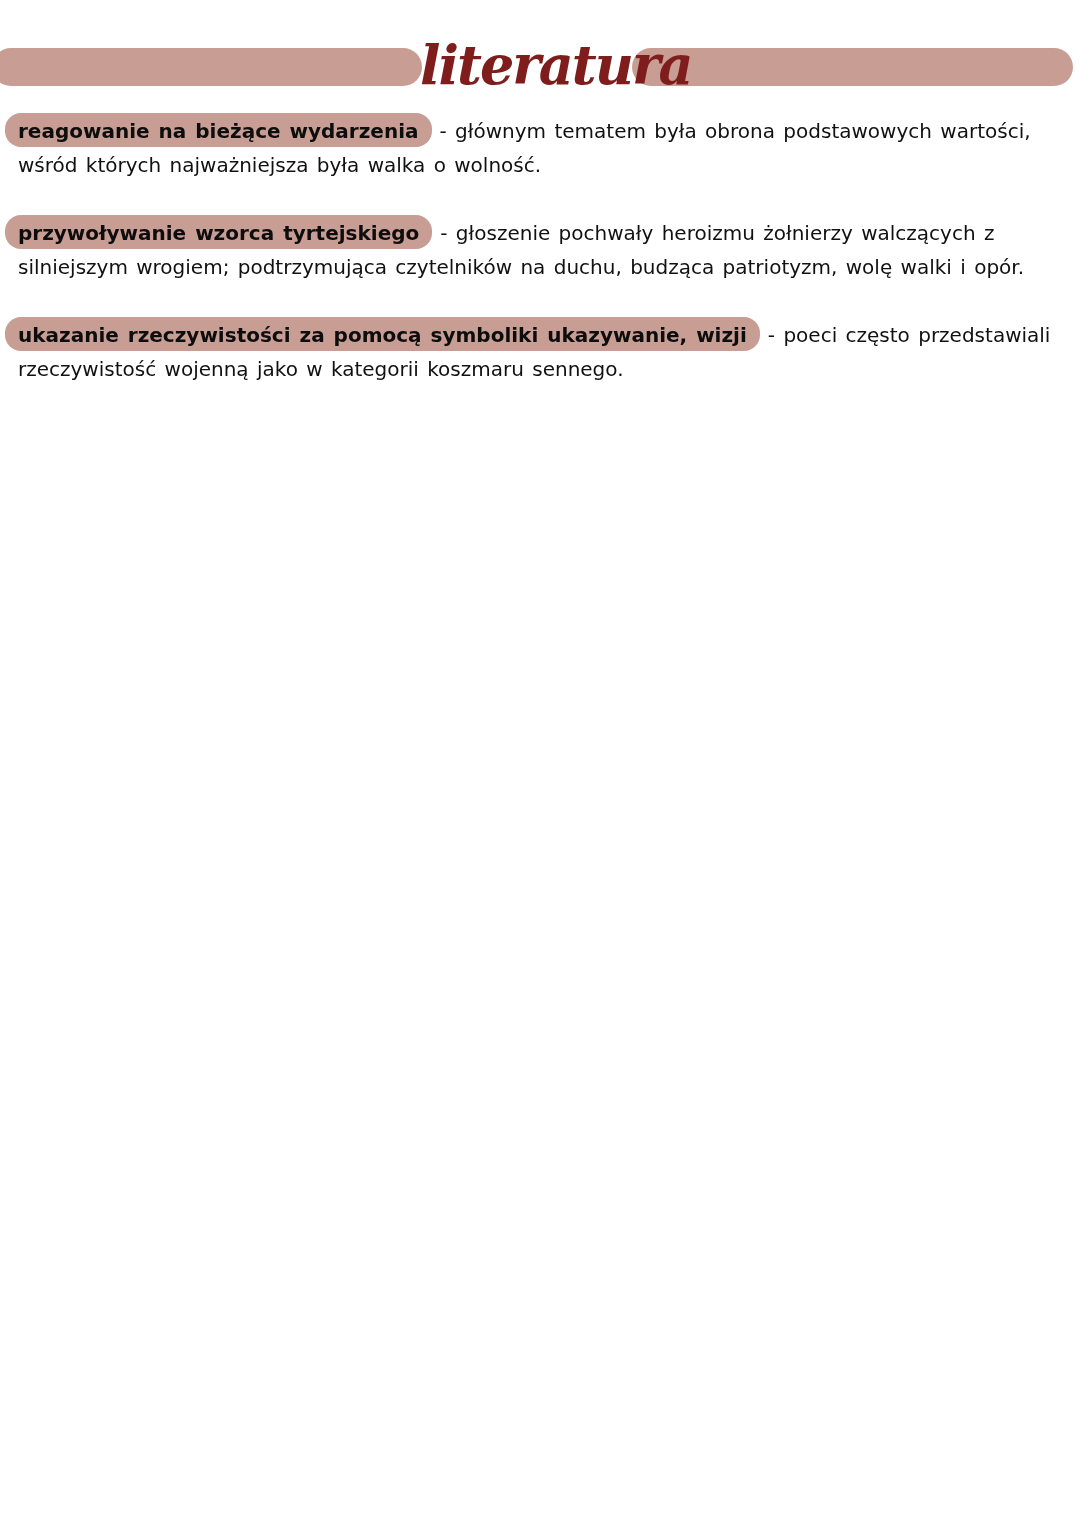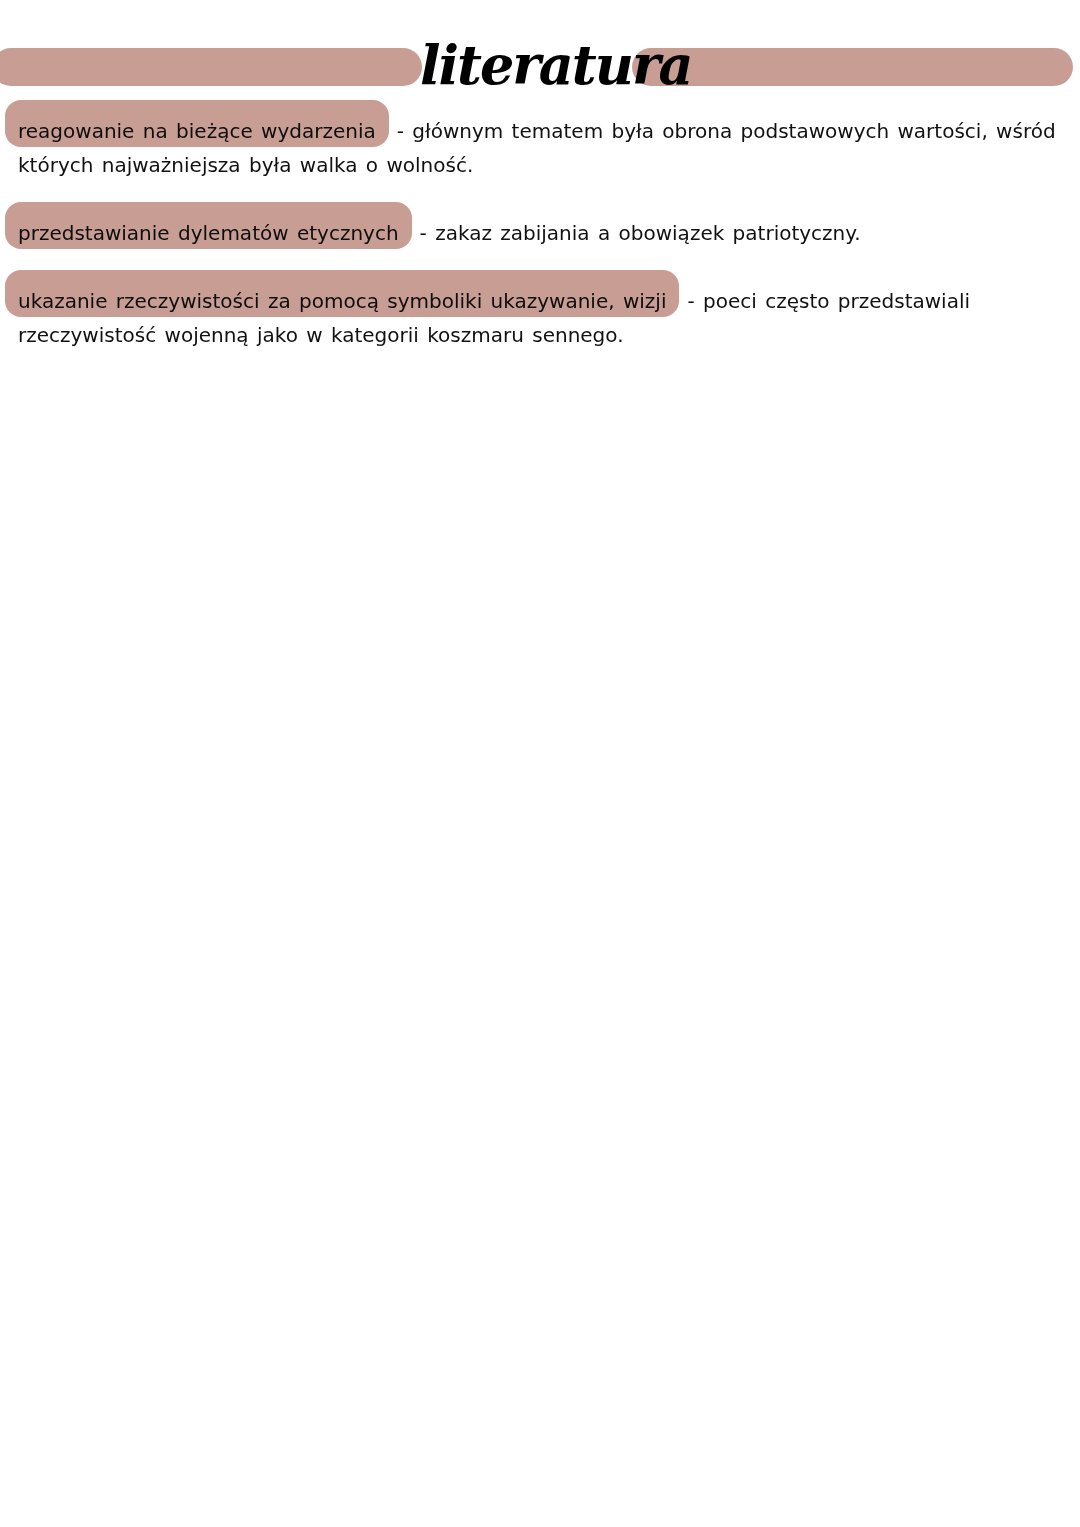--- a/index.html
+++ b/index.html
@@ -40,45 +40,45 @@
   }
   .title {
     flex: 0 0 auto;
     width: 214px;
     text-align: center;
     font-family: "DejaVu Serif", serif;
     font-style: italic;
     font-weight: bold;
     font-size: 54px;
     letter-spacing: -2px;
-    color: #000000;
+    color: #7f1d1d;
     margin: 0 -2px;
     white-space: nowrap;
     line-height: 1;
     transform: translateY(-2px);
   }
   .content {
     position: absolute;
     top: 114px;
     left: 18px;
     right: 24px;
     color: #111111;
     font-size: 20px;
     line-height: 34px;
     word-spacing: 2px;
   }
   .para {
     margin: 0 0 34px 0;
   }
   .term {
-    font-weight: normal;
+    font-weight: bold;
     color: #0d0d0d;
     background: #c89e94;
     border-radius: 16px;
-    padding: 19px 13px 4px 13px;
+    padding: 6px 13px 4px 13px;
     margin-left: -13px;
     -webkit-box-decoration-break: clone;
     box-decoration-break: clone;
   }
   .definition {
     margin-left: 8px;
   }
 </style>
 </head>
 <body>
@@ -88,21 +88,21 @@
   <div class="header">
     <div class="bar bar-left"></div>
     <div class="title">literatura</div>
     <div class="bar bar-right"></div>
   </div>
 
   <div class="content">
 
     <p class="para"><span class="term">reagowanie na bieżące wydarzenia</span><span class="definition">- głównym tematem była obrona podstawowych wartości, wśród których najważniejsza była walka o wolność.</span></p>
 
+    <p class="para"><span class="term">przywoływanie wzorca tyrtejskiego</span><span class="definition">- głoszenie pochwały heroizmu żołnierzy walczących z silniejszym wrogiem; podtrzymująca czytelników na duchu, budząca patriotyzm, wolę walki i opór.</span></p>
 
 
-    <p class="para"><span class="term">przedstawianie dylematów etycznych</span><span class="definition">- zakaz zabijania a obowiązek patriotyczny.</span></p>
 
     <p class="para"><span class="term">ukazanie rzeczywistości za pomocą symboliki ukazywanie, wizji</span><span class="definition">- poeci często przedstawiali rzeczywistość wojenną jako w kategorii koszmaru sennego.</span></p>
 
   </div>
 
 </div>
 
 </body></html>

